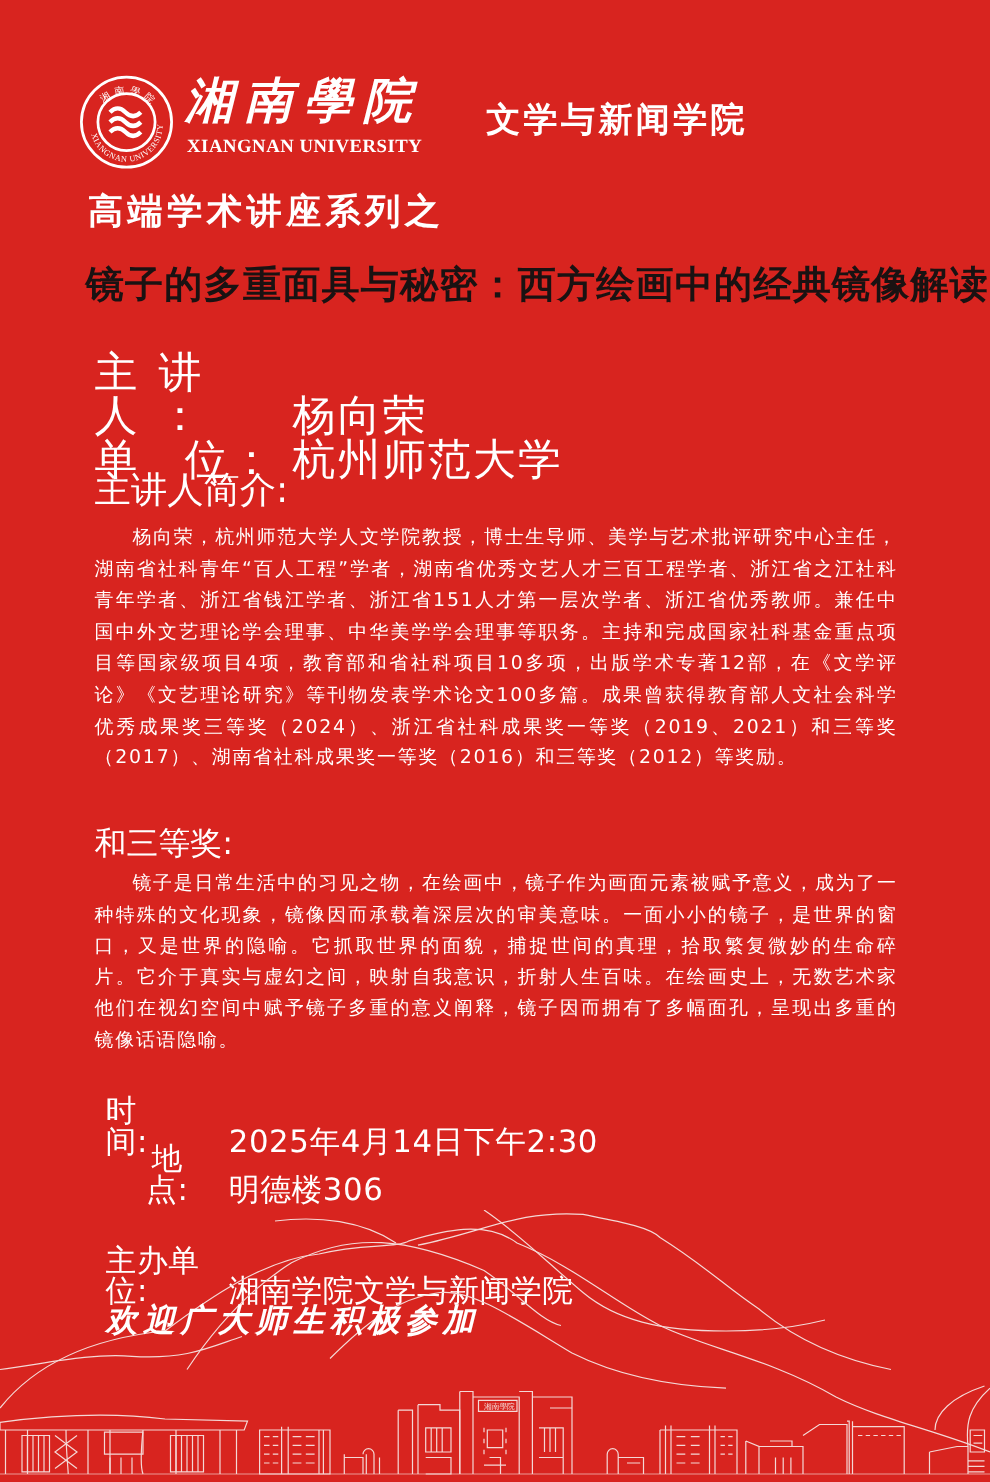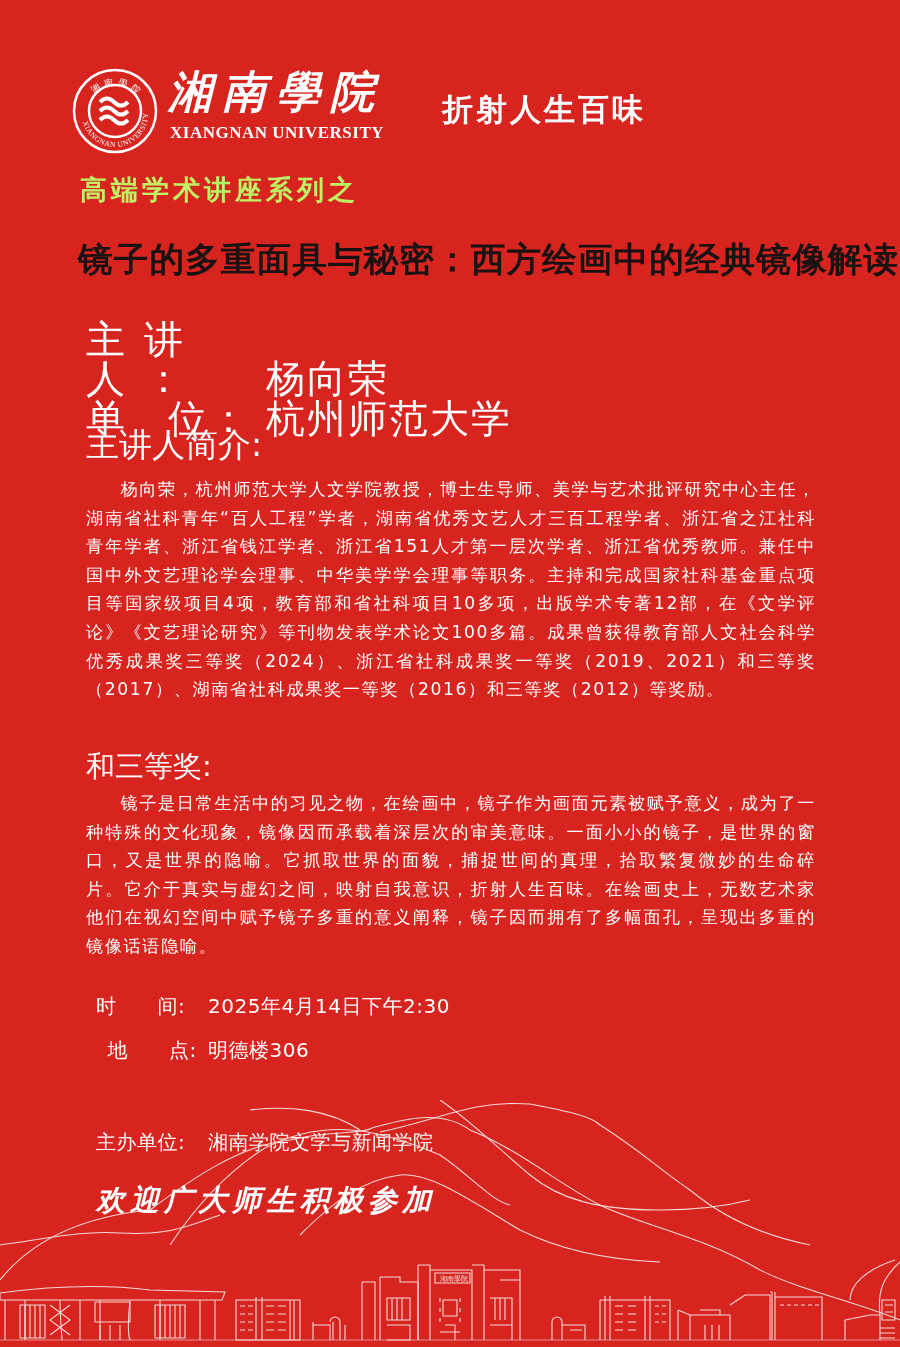--- a/index.html
+++ b/index.html
@@ -11,39 +11,39 @@
     position:relative;
   }
   .abs { position:absolute; }
 
   
   .logo-seal { left:72px; top:68px; width:86px; height:86px; }
   .uni-cn { left:168px; top:70px; font-family:"DejaVu Serif", serif; font-size:44px; font-weight:bold; letter-spacing:10px; line-height:1; font-style:italic; }
   .uni-en { left:170px; top:124px; font-family:"Liberation Serif", serif; font-size:17px; letter-spacing:0.5px; line-height:1; font-weight:bold; }
   .college { left:442px; top:94px; font-family:"DejaVu Serif", serif; font-size:31px; letter-spacing:3px; line-height:1; font-weight:bold; }
 
-  .series { left:80px; top:176px; font-family:"DejaVu Serif", serif; font-size:27px; color:#bef264; letter-spacing:4px; line-height:1; font-weight:bold; }
+  .series { left:80px; top:176px; font-family:"DejaVu Serif", serif; font-size:32px; color:#ffffff; letter-spacing:4px; line-height:1; font-weight:bold; }
   .title { left:78px; top:242px; font-family:"DejaVu Sans", sans-serif; font-size:34px; font-weight:bold; color:#1a1212; letter-spacing:1px; line-height:1; transform:scaleX(1.02); transform-origin:left; }
 
   .info-row { left:86px; font-size:39px; line-height:1; letter-spacing:2px; }
   .info-row .lbl { display:inline-block; }
   .row-speaker { top:320px; }
   .row-unit { top:372px;margin-top:27px; }
   .row-speaker .lbl { width:180px; letter-spacing:19px; }
   .row-unit .lbl { width:180px; }
   .sect-h { left:86px; font-size:33px; line-height:1; }
   .sect-bio { top:428px; }
   .sect-content { top:752px; font-size:29px; }
 
   .para { left:86px; width:730px; font-size:17.2px; line-height:28.6px; letter-spacing:1.6px; text-align:justify; }
   .para-bio { top:475px; }
   .para-content { top:789px; }
   .para p { margin:0; text-indent:2em; }
 
-  .meta-row { left:96px; font-size:20px; line-height:1; letter-spacing:0.5px; }
+  .meta-row { left:96px; font-size:28px; line-height:1; letter-spacing:0.5px; }
   .meta-row .lbl { display:inline-block; width:112px; }
   .row-time { top:996px; }
   .row-place { top:1040px;text-align:center; }
   .row-host { top:1132px; }
 
   .welcome { left:96px; top:1186px; font-family:"DejaVu Serif", serif; font-size:29px; font-style:italic; font-weight:bold; letter-spacing:5px; line-height:1; }
 
   .deco { left:0; top:1100px; width:900px; height:247px; }
 </style>
 </head>
@@ -57,21 +57,21 @@
     <path d="M28 43 q7 -7 14 0 t14 0" fill="none" stroke="#fff" stroke-width="4"></path>
     <path d="M28 52 q7 -7 14 0 t14 0" fill="none" stroke="#fff" stroke-width="4"></path>
     <path id="sealArcBottom" d="M10 46 A33 33 0 0 0 76 46" fill="none"></path>
     <text font-size="7.5" fill="#fff" font-family="Liberation Serif, serif" letter-spacing="0.5"><textPath href="#sealArcBottom" startOffset="8">XIANGNAN UNIVERSITY</textPath></text>
     <path id="sealArcTop" d="M16 34 A30 30 0 0 1 70 34" fill="none"></path>
     <text font-size="9" fill="#fff" font-family="DejaVu Serif, serif" letter-spacing="4"><textPath href="#sealArcTop" startOffset="10">湘南學院</textPath></text>
   </svg>
 </div>
 <div class="abs uni-cn">湘南學院</div>
 <div class="abs uni-en">XIANGNAN UNIVERSITY</div>
-<div class="abs college">折射人生百味</div>
+<div class="abs college">文学与新闻学院</div>
 
 <div class="abs series">高端学术讲座系列之</div>
 <div class="abs title">镜子的多重面具与秘密：西方绘画中的经典镜像解读</div>
 
 <div class="abs info-row row-speaker">
   <span class="lbl">主讲人：</span><span>杨向荣</span>
 </div>
 <div class="abs info-row row-unit">
   <span class="lbl">单　位：</span><span>杭州师范大学</span>
 </div>

